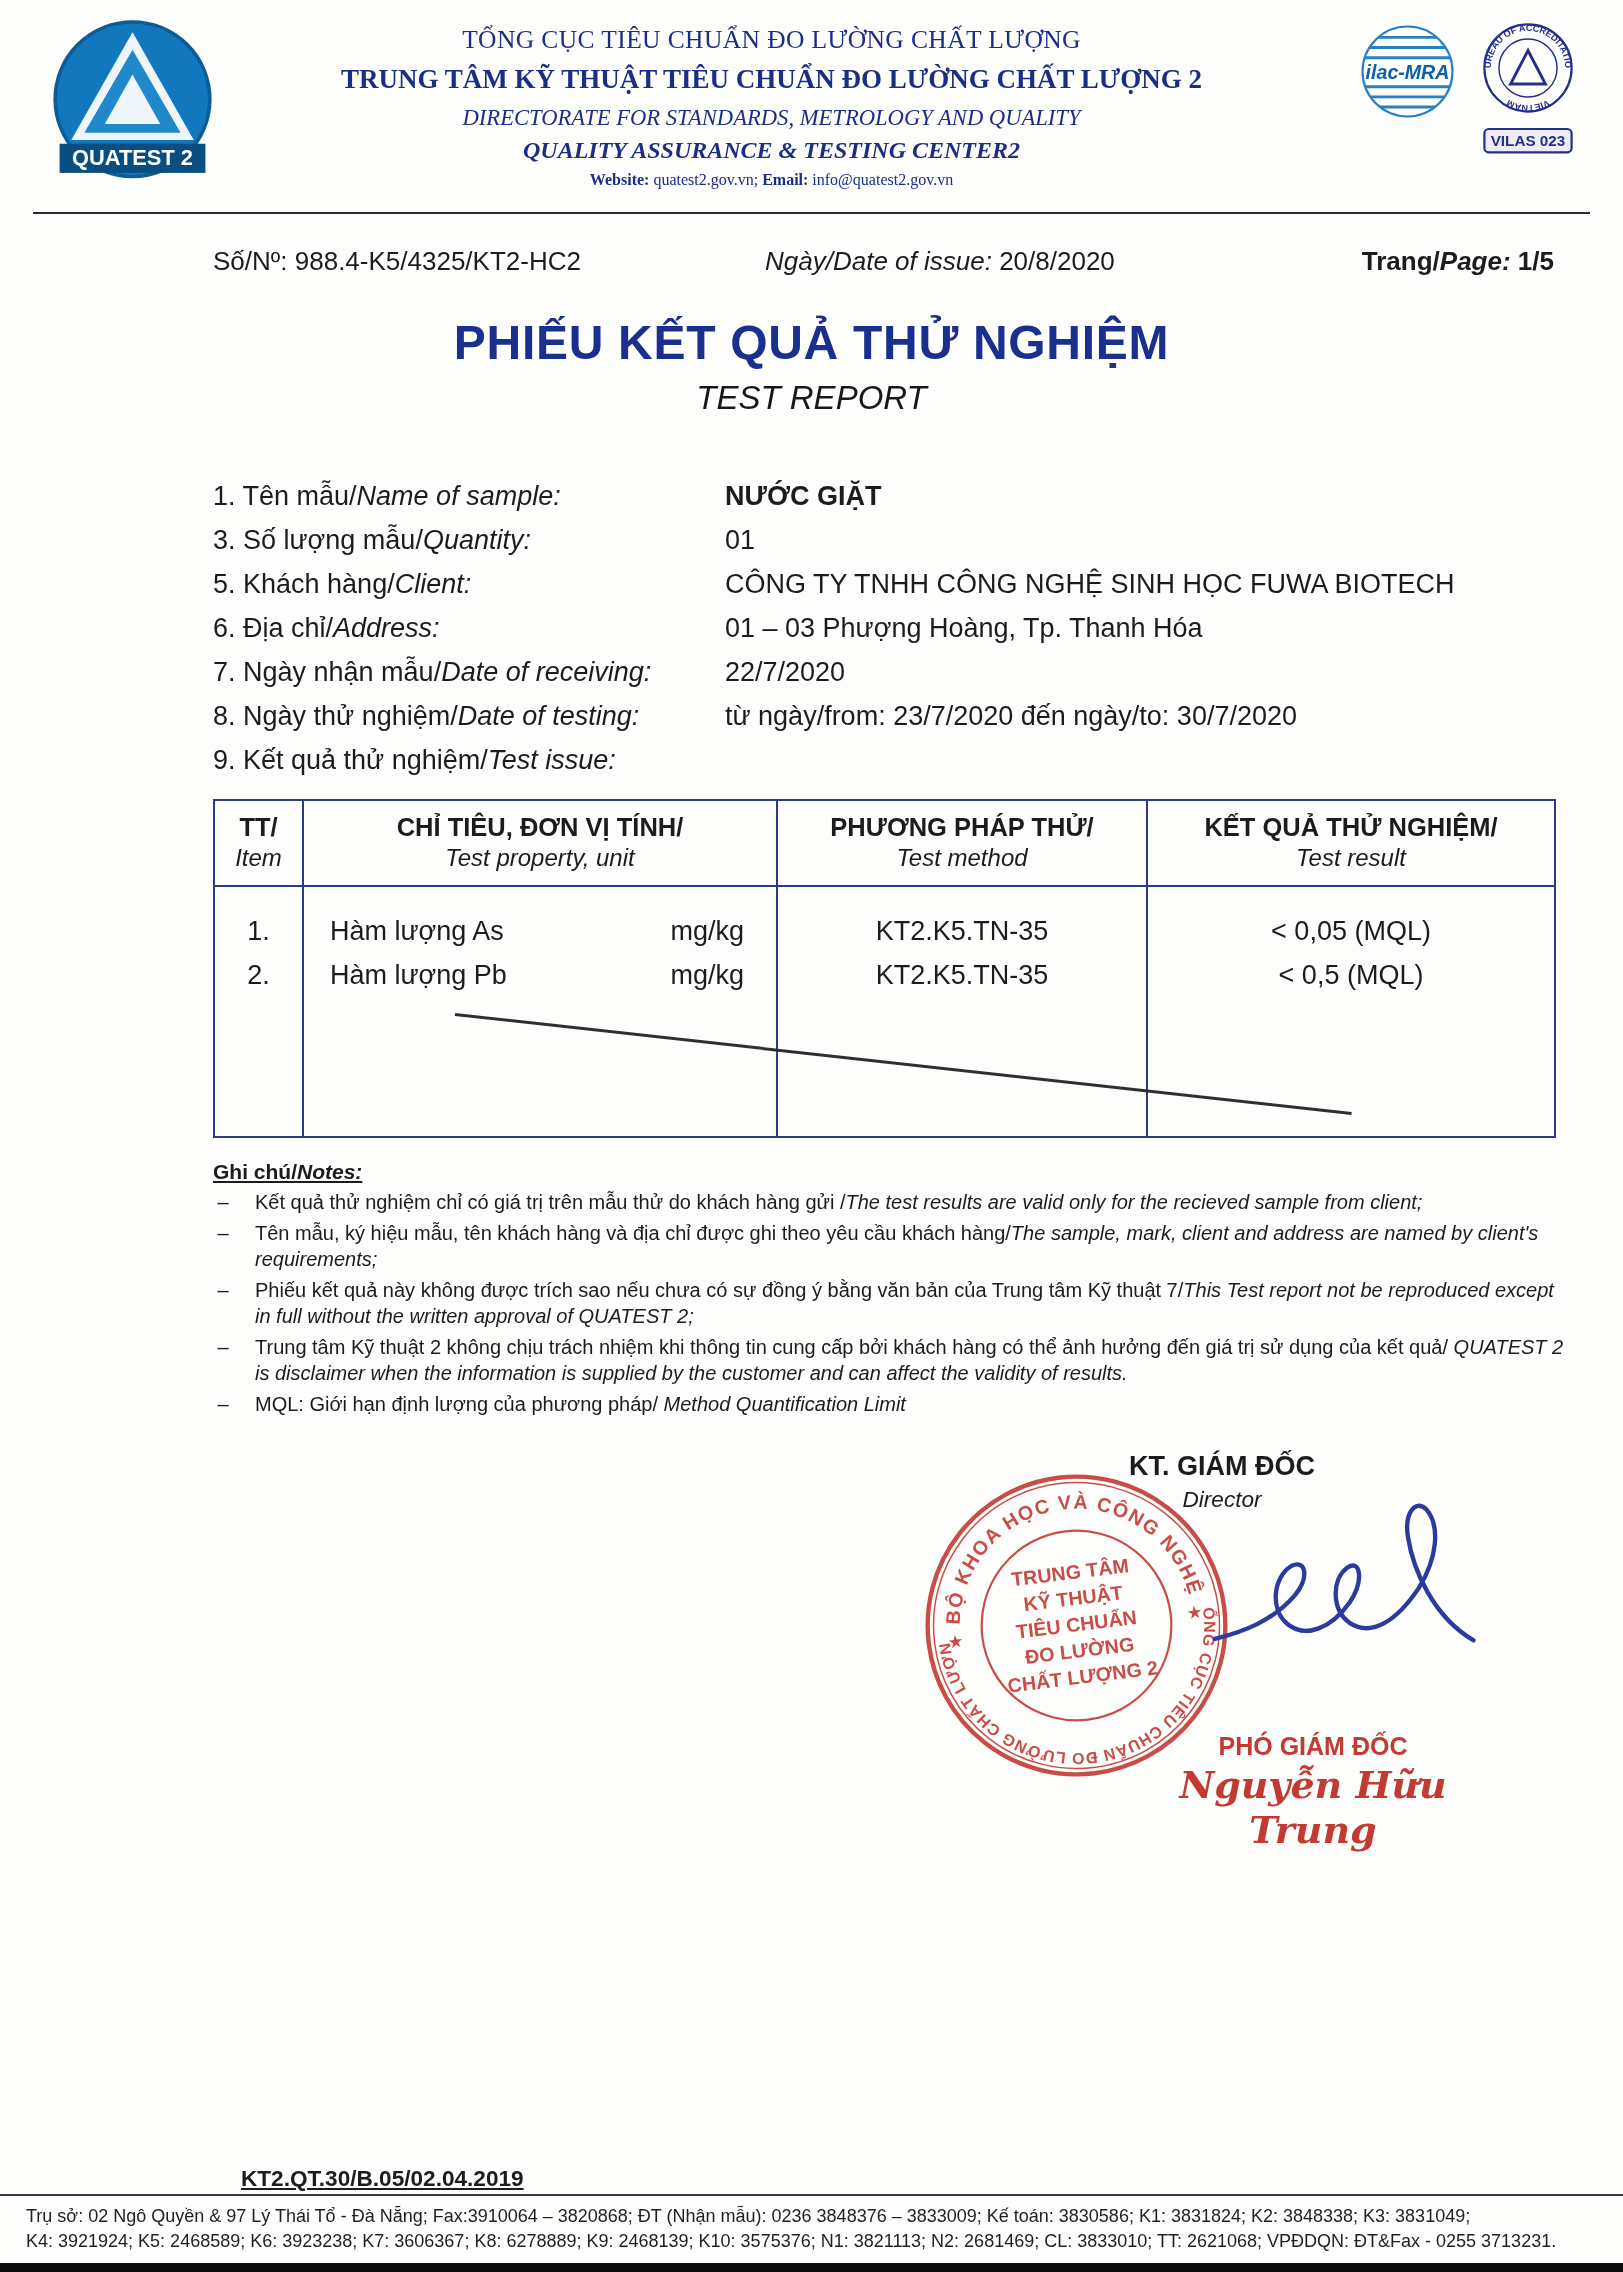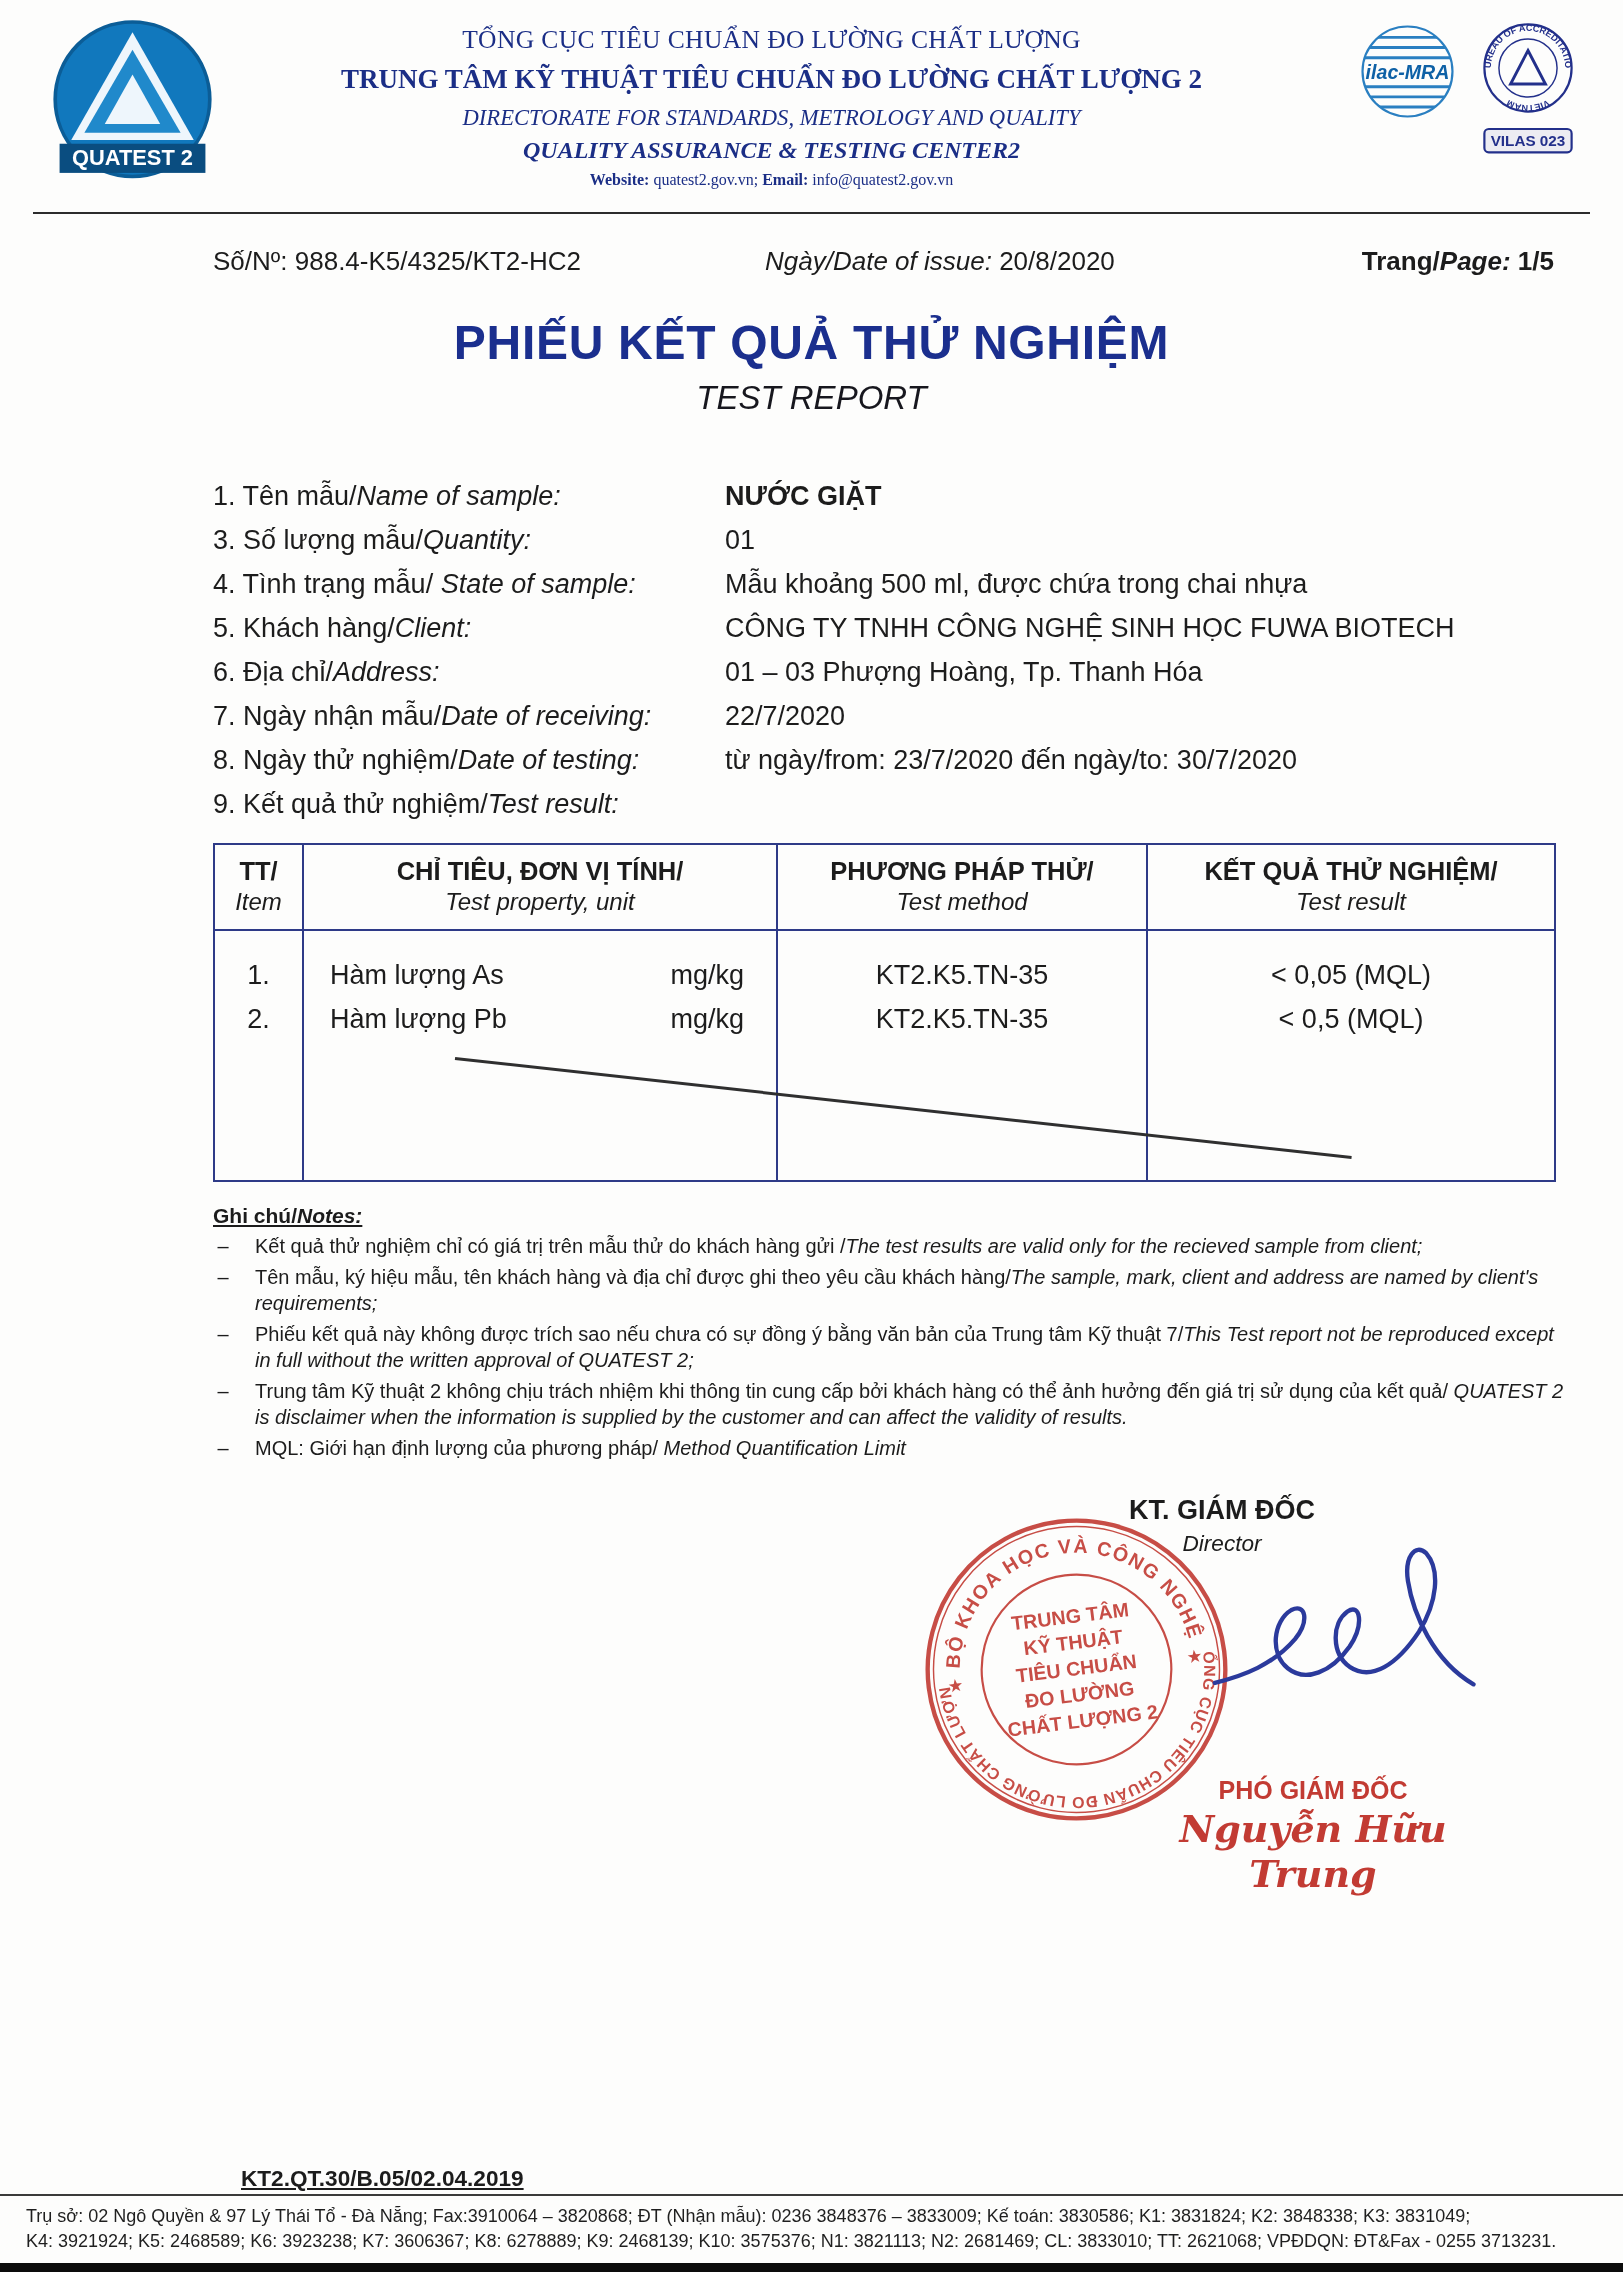--- a/index.html
+++ b/index.html
@@ -175,41 +175,37 @@
   <div class="fields">
     <div class="field-row">
       <div class="field-label"><span>1. Tên mẫu/</span><i>Name of sample:</i></div>
       <div class="field-value strong">NƯỚC GIẶT</div>
     </div>
     <div class="field-row">
       <div class="field-label"><span>3. Số lượng mẫu/</span><i>Quantity:</i></div>
       <div class="field-value">01</div>
     </div>
     <div class="field-row">
-      <div class="field-label"><span>4. Tình trạng mẫu/ </span><i>State of sample:</i></div>
-      <div class="field-value">Mẫu khoảng 500 ml, được chứa trong chai nhựa</div>
-    </div>
-    <div class="field-row">
       <div class="field-label"><span>5. Khách hàng/</span><i>Client:</i></div>
       <div class="field-value">CÔNG TY TNHH CÔNG NGHỆ SINH HỌC FUWA BIOTECH</div>
     </div>
     <div class="field-row">
       <div class="field-label"><span>6. Địa chỉ/</span><i>Address:</i></div>
       <div class="field-value">01 – 03 Phượng Hoàng, Tp. Thanh Hóa</div>
     </div>
     <div class="field-row">
       <div class="field-label"><span>7. Ngày nhận mẫu/</span><i>Date of receiving:</i></div>
       <div class="field-value">22/7/2020</div>
     </div>
     <div class="field-row">
       <div class="field-label"><span>8. Ngày thử nghiệm/</span><i>Date of testing:</i></div>
       <div class="field-value">từ ngày/from: 23/7/2020 đến ngày/to: 30/7/2020</div>
     </div>
     <div class="field-row">
-      <div class="field-label"><span>9. Kết quả thử nghiệm/</span><i>Test result:</i></div>
+      <div class="field-label"><span>9. Kết quả thử nghiệm/</span><i>Test issue:</i></div>
       <div class="field-value"></div>
     </div>
   </div>
 
   <div class="table-wrap">
     <table class="results">
       <colgroup>
           <col class="c1">
           <col class="c2">
           <col class="c3">

